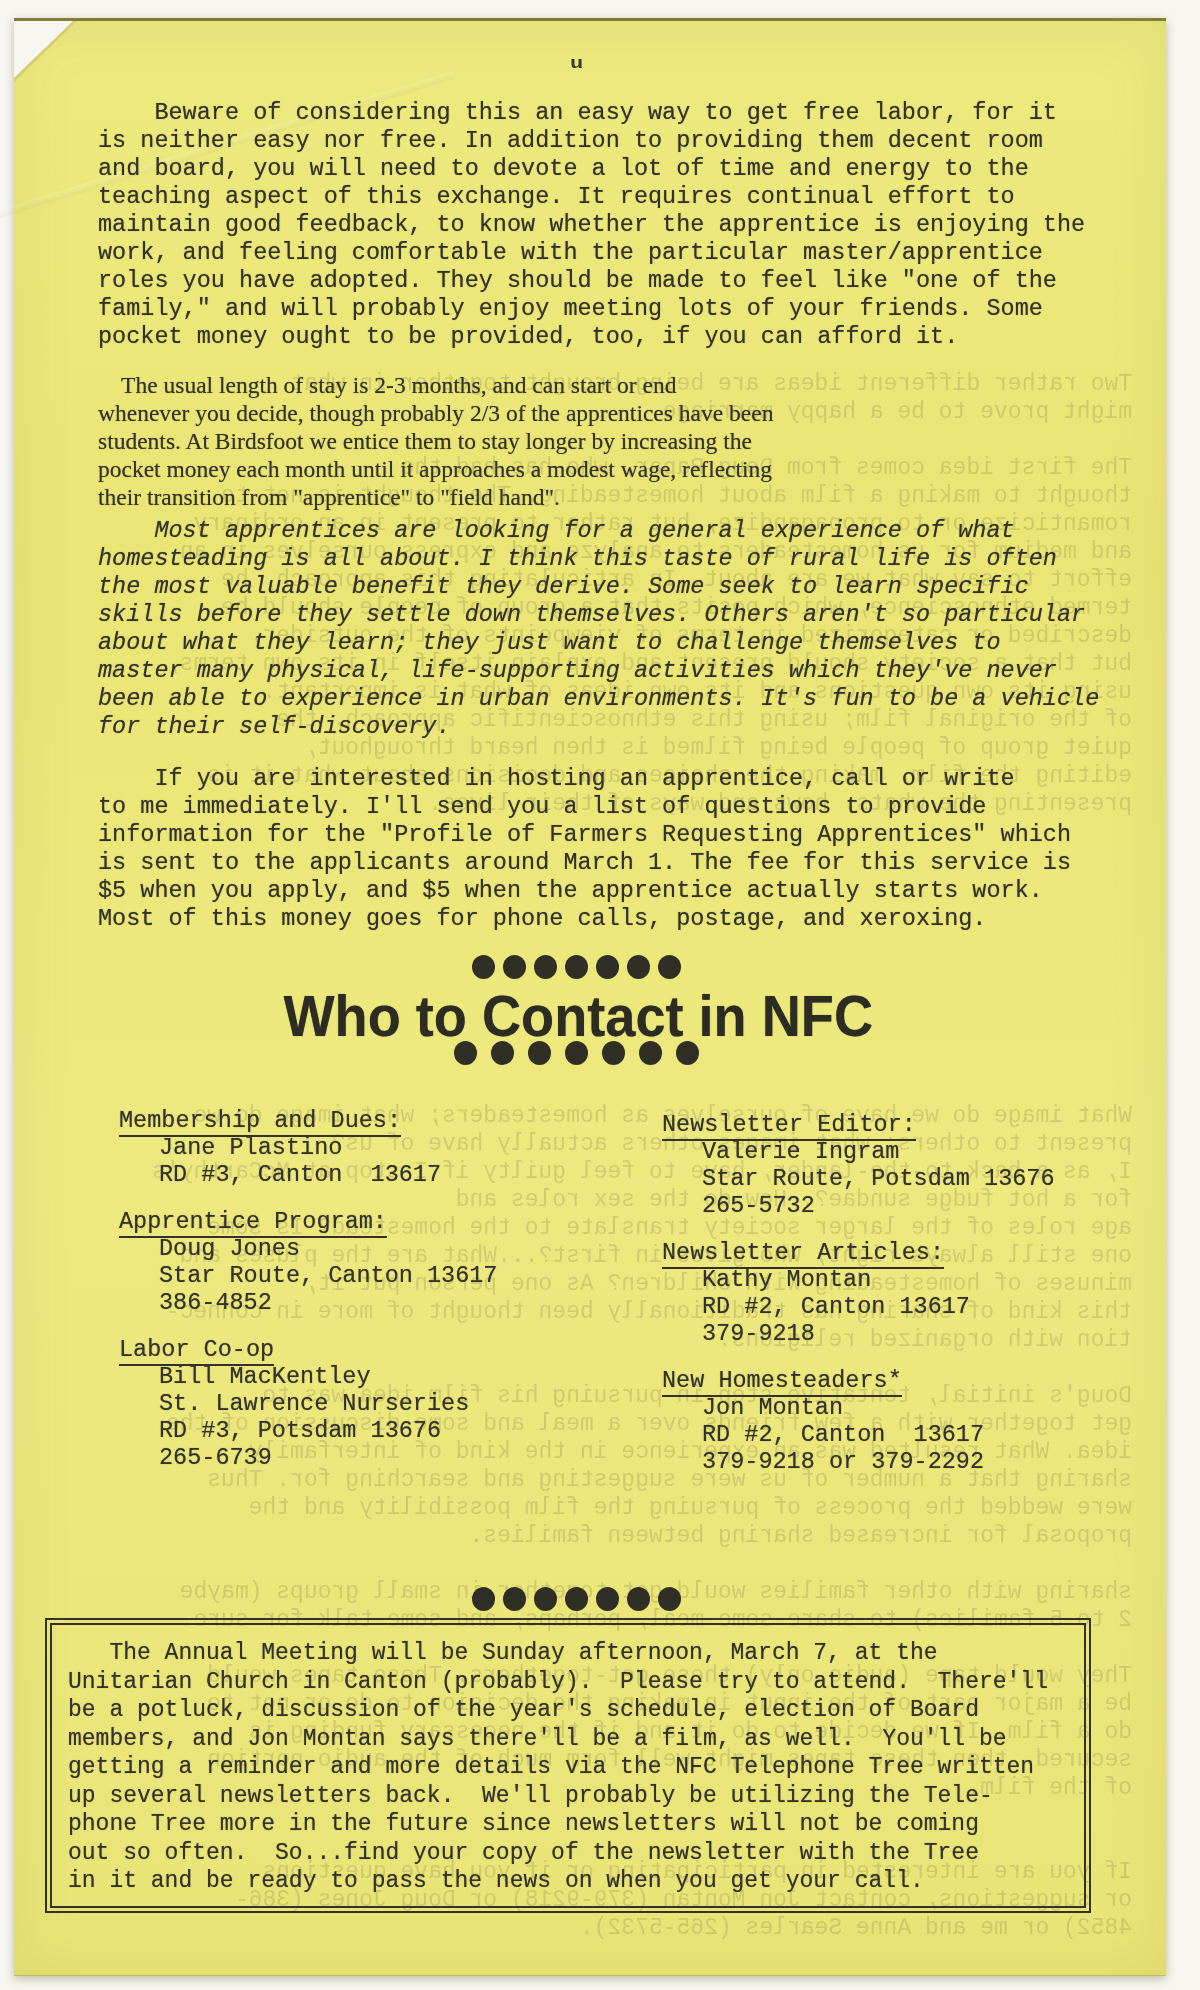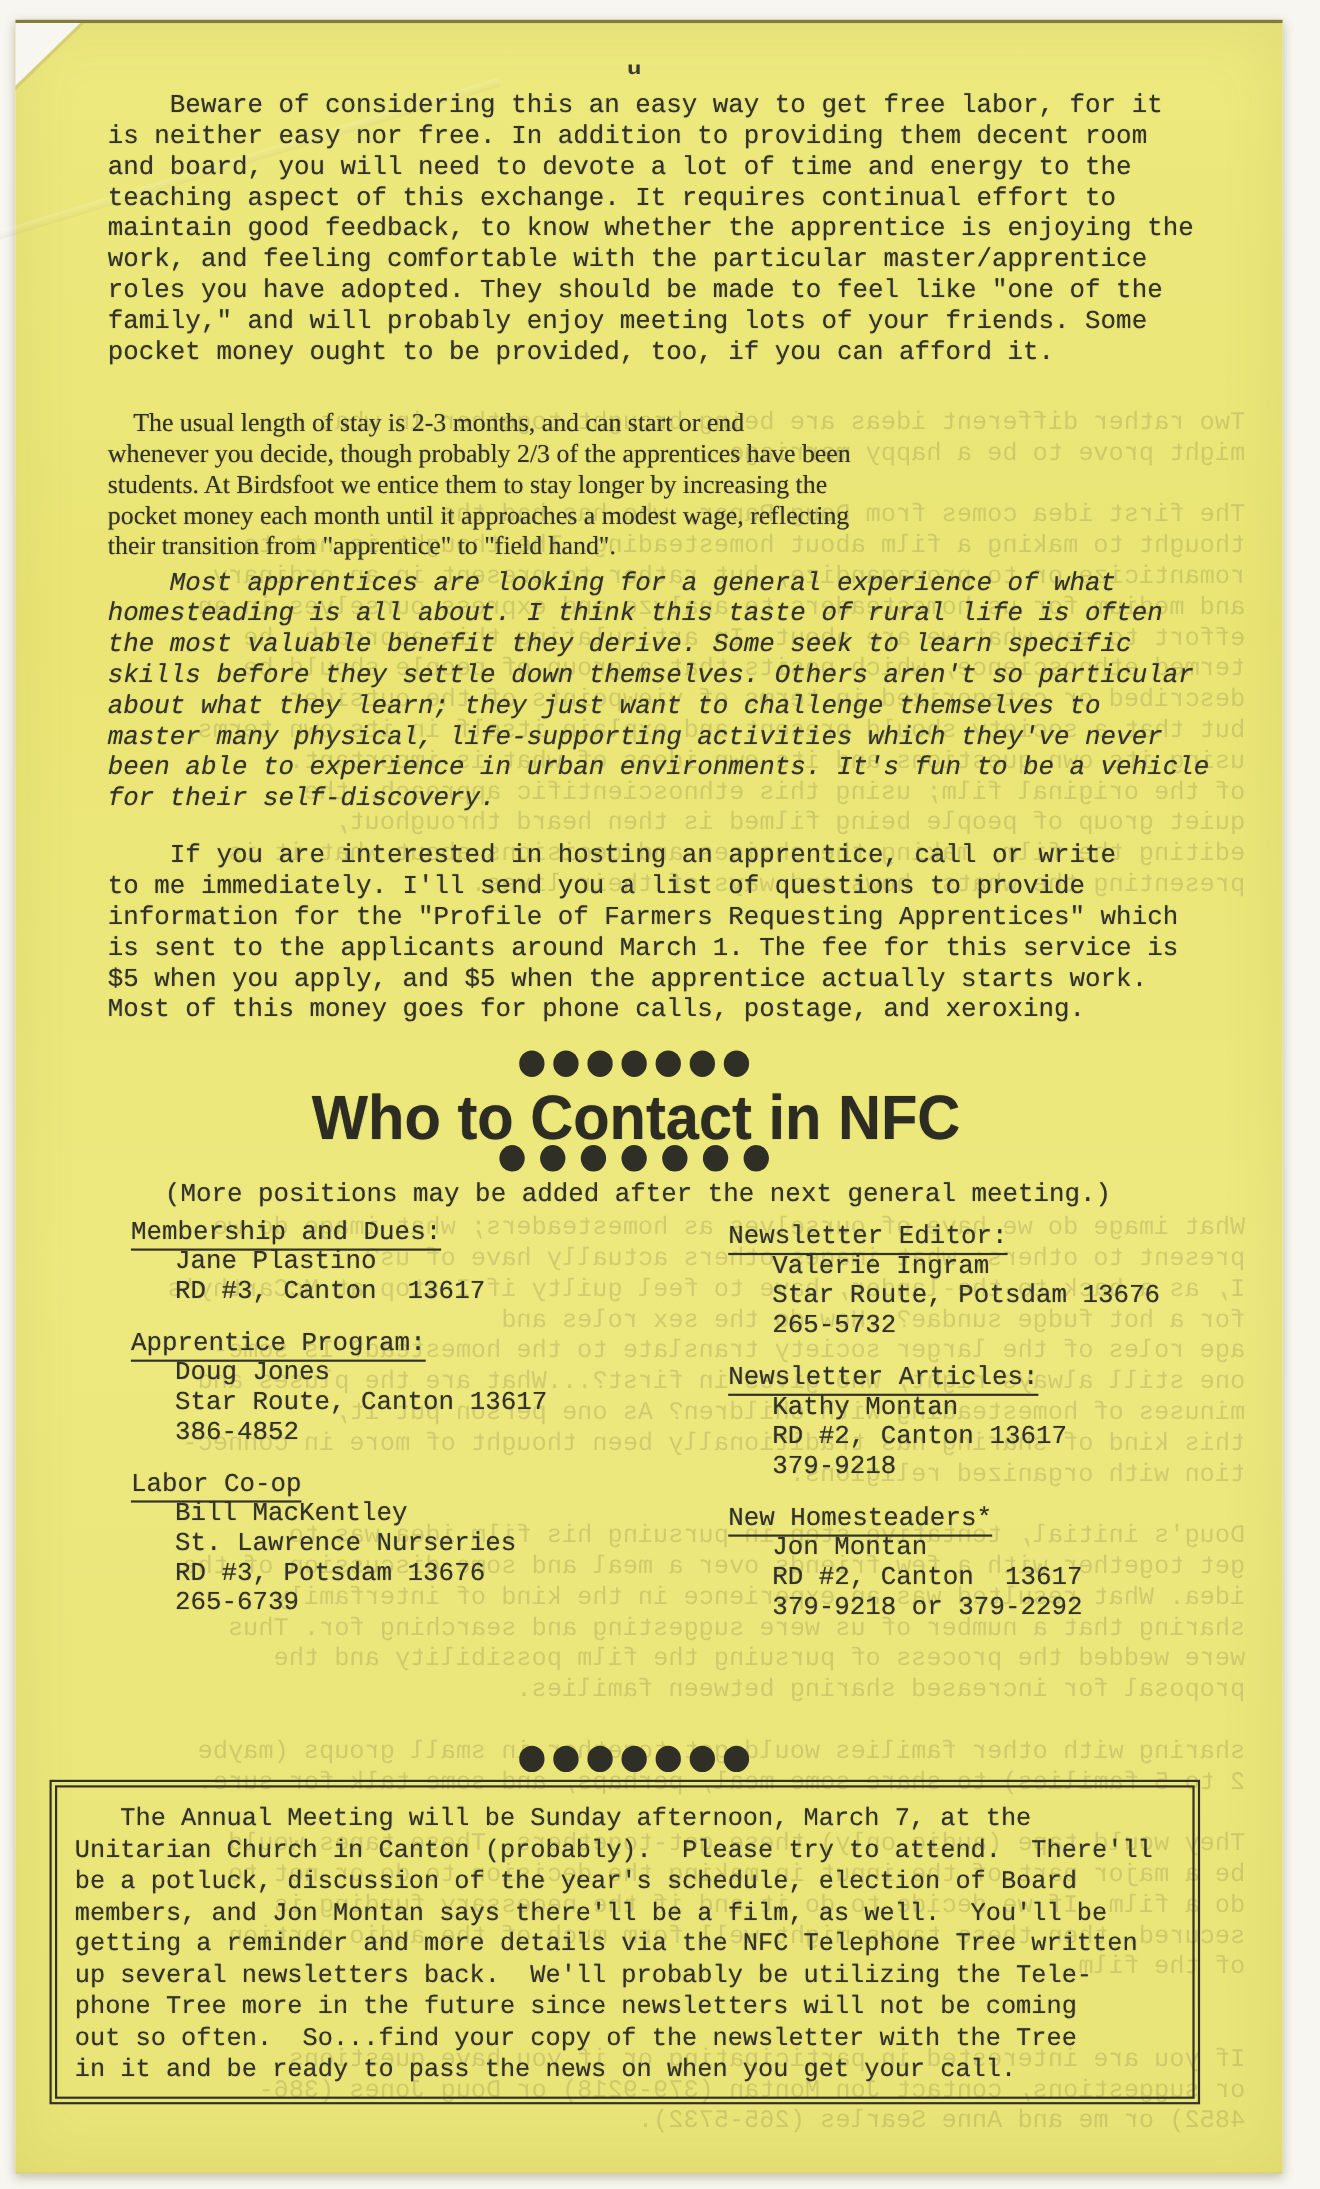--- a/index.html
+++ b/index.html
@@ -124,21 +124,21 @@
       <div class="ghost" style="top: 1866px;">or suggestions, contact Jon Montan (379-9218) or Doug Jones (386-</div>
       <div class="ghost" style="top: 1894px;">4852) or me and Anne Searles (265-5732).</div>
     </div>
 
   <div class="fold-shadow"></div>
   <div class="fold"></div>
   <div class="crease"></div>
 
   <div class="stray">u</div>
 
-  <div class="typed" style="left:84px;top:62px;">    Beware of considering this an easy way to get free labor, for it
+  <div class="typed" style="left:84px;top:78px;">    Beware of considering this an easy way to get free labor, for it
 is neither easy nor free. In addition to providing them decent room
 and board, you will need to devote a lot of time and energy to the
 teaching aspect of this exchange. It requires continual effort to
 maintain good feedback, to know whether the apprentice is enjoying the
 work, and feeling comfortable with the particular master/apprentice
 roles you have adopted. They should be made to feel like "one of the
 family," and will probably enjoy meeting lots of your friends. Some
 pocket money ought to be provided, too, if you can afford it.</div>
   <div class="typed" style="left:84px;top:350px;font-family:Liberation Serif, serif;">    The usual length of stay is 2-3 months, and can start or end
 whenever you decide, though probably 2/3 of the apprentices have been
@@ -156,21 +156,20 @@
   <div class="typed" style="left:84px;top:744px;">    If you are interested in hosting an apprentice, call or write
 to me immediately. I'll send you a list of questions to provide
 information for the "Profile of Farmers Requesting Apprentices" which
 is sent to the applicants around March 1. The fee for this service is
 $5 when you apply, and $5 when the apprentice actually starts work.
 Most of this money goes for phone calls, postage, and xeroxing.</div>
 
   <div class="dotrow" style="top:934px;"><span class="inner"><span class="dot"></span><span class="dot"></span><span class="dot"></span><span class="dot"></span><span class="dot"></span><span class="dot"></span><span class="dot"></span></span></div>
   <div class="contact-heading" style="top:962px;"><span>Who to Contact in NFC</span></div>
   <div class="dotrow wide" style="top:1020px;"><span class="inner"><span class="dot"></span><span class="dot"></span><span class="dot"></span><span class="dot"></span><span class="dot"></span><span class="dot"></span><span class="dot"></span></span></div>
-  <div class="note" style="top:1052px;"><span>(More positions may be added after the next general meeting.)</span></div>
 
   <div class="ccol" style="left:81px;top:1086px;width:500px;"><div class="cgroup"><div class="ctitle"><span>Membership and Dues:</span></div><div class="cline">Jane Plastino</div><div class="cline">RD #3, Canton  13617</div></div><div class="cgroup"><div class="ctitle"><span>Apprentice Program:</span></div><div class="cline">Doug Jones</div><div class="cline">Star Route, Canton 13617</div><div class="cline">386-4852</div></div><div class="cgroup"><div class="ctitle"><span>Labor Co-op</span></div><div class="cline">Bill MacKentley</div><div class="cline">St. Lawrence Nurseries</div><div class="cline">RD #3, Potsdam 13676</div><div class="cline">265-6739</div></div></div>
   <div class="ccol" style="left:624px;top:1090px;width:480px;"><div class="cgroup"><div class="ctitle"><span>Newsletter Editor:</span></div><div class="cline">Valerie Ingram</div><div class="cline">Star Route, Potsdam 13676</div><div class="cline">265-5732</div></div><div class="cgroup"><div class="ctitle"><span>Newsletter Articles:</span></div><div class="cline">Kathy Montan</div><div class="cline">RD #2, Canton 13617</div><div class="cline">379-9218</div></div><div class="cgroup"><div class="ctitle"><span>New Homesteaders*</span></div><div class="cline">Jon Montan</div><div class="cline">RD #2, Canton  13617</div><div class="cline">379-9218 or 379-2292</div></div></div>
 
 
   <div class="dotrow" style="top:1566px;"><span class="inner"><span class="dot"></span><span class="dot"></span><span class="dot"></span><span class="dot"></span><span class="dot"></span><span class="dot"></span><span class="dot"></span></span></div>
 
   <div id="meeting-box">   The Annual Meeting will be Sunday afternoon, March 7, at the
 Unitarian Church in Canton (probably).  Please try to attend.  There'll
 be a potluck, discussion of the year's schedule, election of Board

